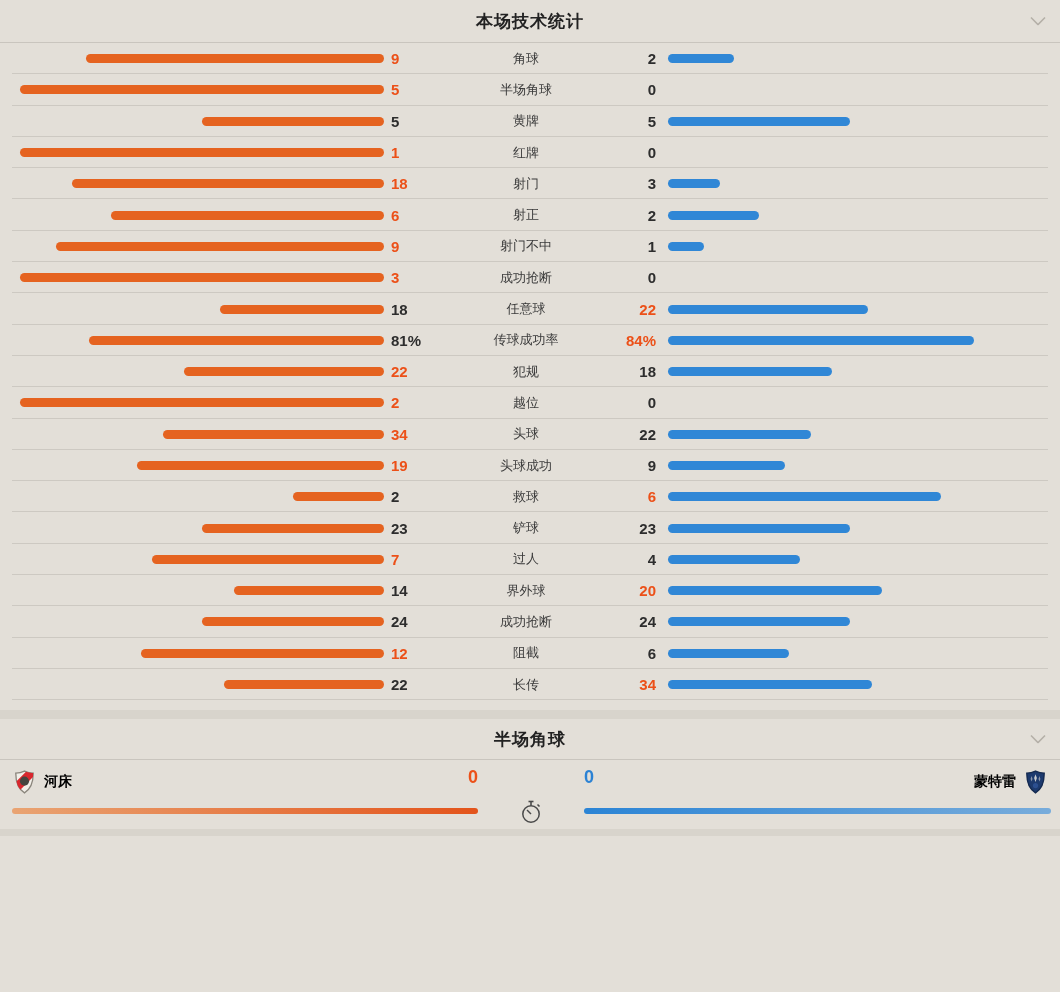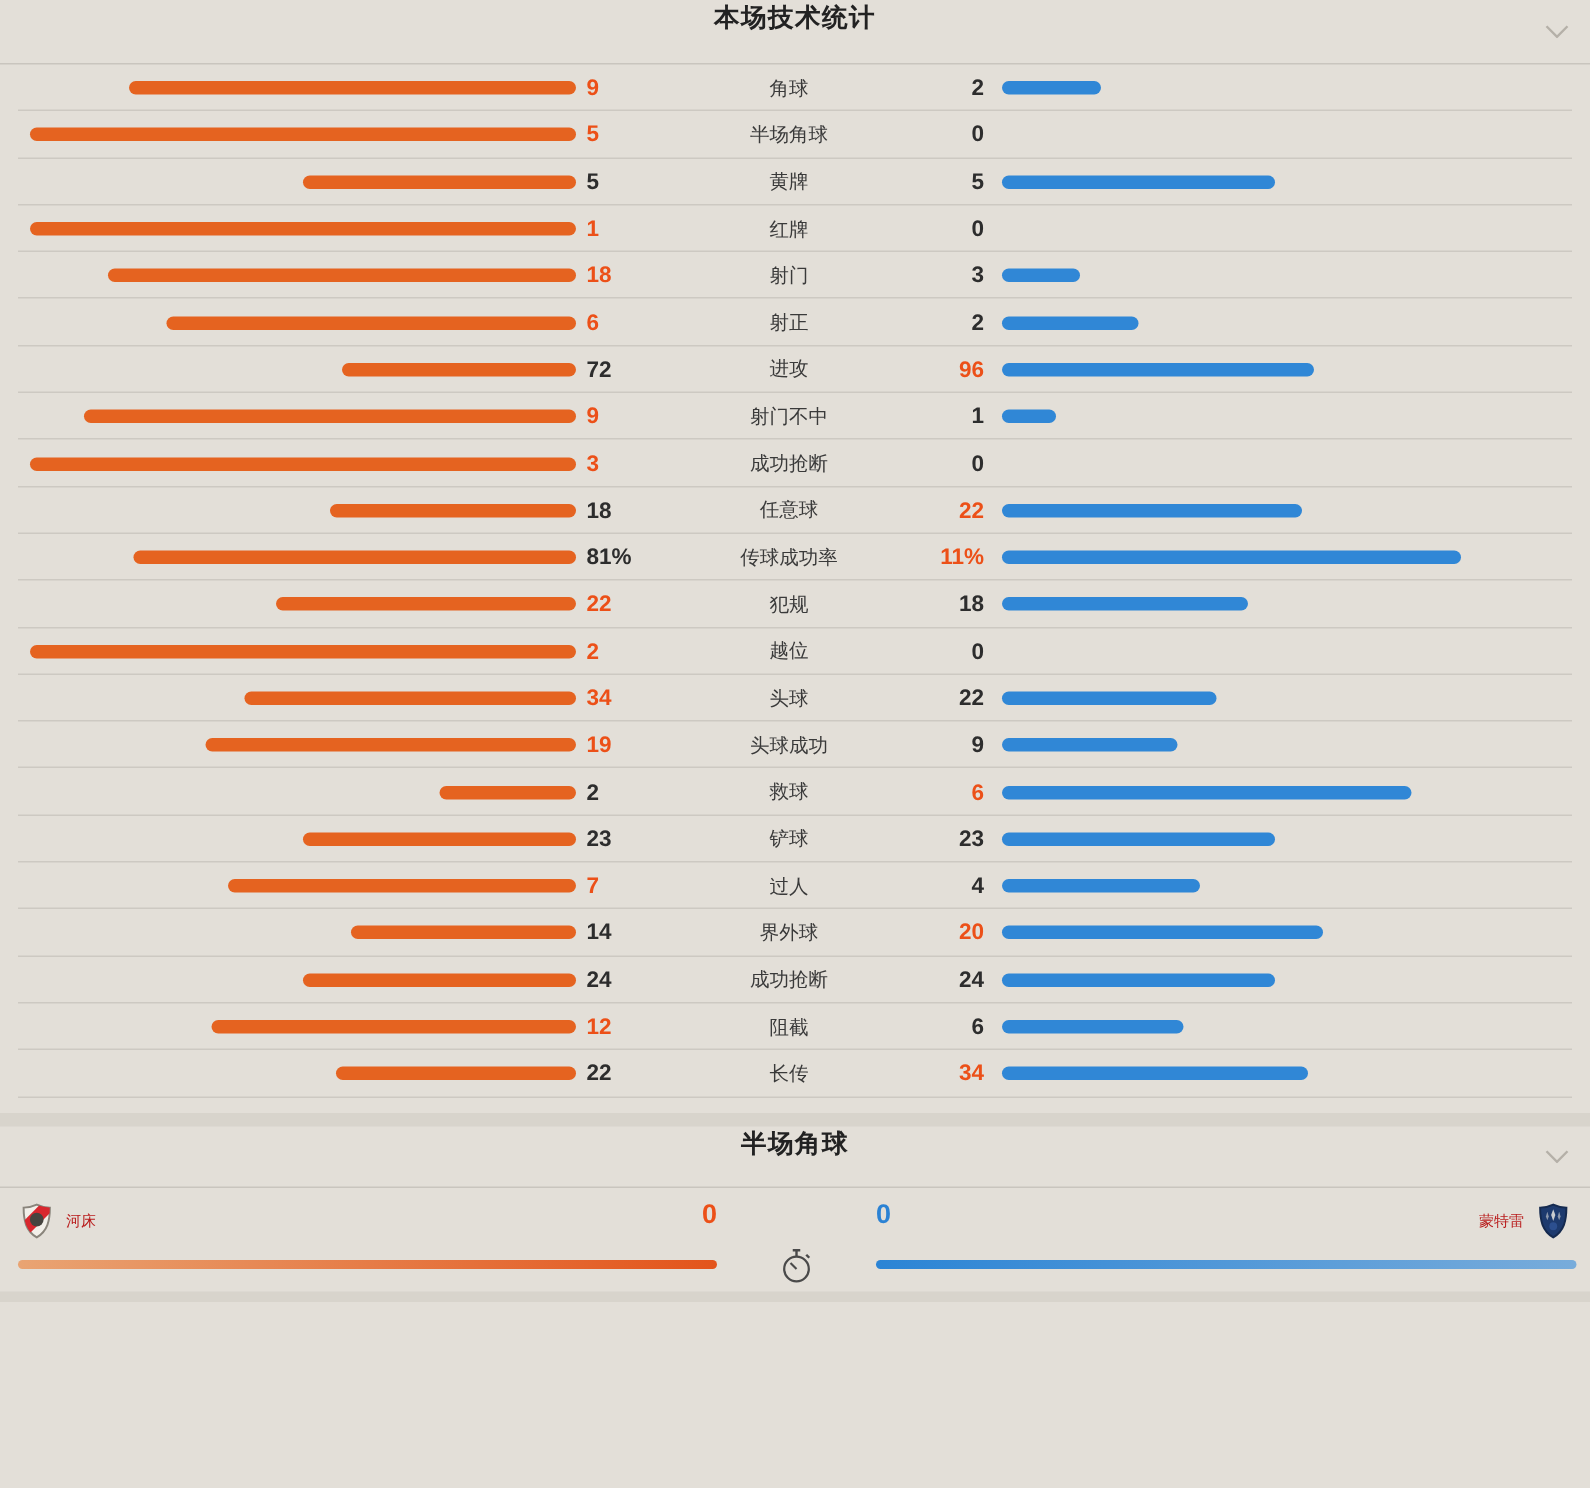--- a/index.html
+++ b/index.html
@@ -6,21 +6,21 @@
   body{
     width:1060px;height:992px;overflow:hidden;
     background:var(--bg,#e3dfd8);
     font-family:"Liberation Sans","DejaVu Sans",sans-serif;
     color:#2d2d2d;
     -webkit-font-smoothing:antialiased;
   }
   .panel-header{
     position:relative;height:42px;
     border-bottom:1px solid #c9c5be;
-    display:flex;justify-content:center;
+    display:flex;align-items:center;justify-content:center;
   }
   .panel-header.small{height:40px;}
   .panel-title{font-size:17px;font-weight:700;color:#222;letter-spacing:1px;}
   .chevron{position:absolute;right:14px;top:50%;transform:translateY(-50%);line-height:0;cursor:pointer;}
   
   .stat-row{
     position:relative;height:31.3px;
     display:flex;align-items:center;
   }
   .stat-row::after{
@@ -40,21 +40,21 @@
   .stat-label{flex:1;text-align:center;font-size:13px;color:#3a3a3a;}
   
   .gap{height:10px;}
   .band{height:9px;background:var(--band,#d8d4cc);}
   .band.bottom{height:7px;}
   
   .teams-section{position:relative;height:69px;}
   .team-group{position:absolute;top:9px;display:flex;align-items:center;gap:9px;}
   .team-group.home{left:14px;}
   .team-group.away{right:14px;}
-  .team-name{font-size:10px;font-weight:400;color:#b91c1c;}
+  .team-name{font-size:14px;font-weight:700;color:#000000;}
   .score{position:absolute;top:7px;font-size:18px;font-weight:700;}
   .score.home{right:582px;color:var(--hl,#e4541e);}
   .score.away{left:584px;color:var(--away-text,#2b82d4);}
   .grad-bar{position:absolute;top:48px;height:6px;border-radius:3px;}
   .grad-bar.home{left:12px;width:466px;background:linear-gradient(to right,#e9a473,#e3541b);}
   .grad-bar.away{left:584px;width:467px;background:linear-gradient(to right,#2b84d5,#78acdb);}
   .stopwatch{position:absolute;left:518px;top:39px;line-height:0;}
 </style>
 </head>
 <body style="--bg: #e3dfd8; --band: #d8d4cc; --home: #e56320; --away: #3087d6; --hl: #ec5018; --away-text: #2b82d4;">
@@ -134,31 +134,20 @@
       <div class="bar home" style="width: 273px;"></div>
     </div>
     <div class="val vleft hl">6</div>
     <div class="stat-label">射正</div>
     <div class="val vright">2</div>
     <div class="track right">
       <div class="bar away" style="width: 91px;"></div>
     </div>
   </div>
 
-  <div class="stat-row">
-    <div class="track left">
-      <div class="bar home" style="width: 156px;"></div>
-    </div>
-    <div class="val vleft">72</div>
-    <div class="stat-label">进攻</div>
-    <div class="val vright hl">96</div>
-    <div class="track right">
-      <div class="bar away" style="width: 208px;"></div>
-    </div>
-  </div>
 
 
   <div class="stat-row">
     <div class="track left">
       <div class="bar home" style="width: 328px;"></div>
     </div>
     <div class="val vleft hl">9</div>
     <div class="stat-label">射门不中</div>
     <div class="val vright">1</div>
     <div class="track right">
@@ -192,21 +181,21 @@
 
 
 
 
   <div class="stat-row">
     <div class="track left">
       <div class="bar home" style="width: 295px;"></div>
     </div>
     <div class="val vleft">81%</div>
     <div class="stat-label">传球成功率</div>
-    <div class="val vright hl">11%</div>
+    <div class="val vright hl">84%</div>
     <div class="track right">
       <div class="bar away" style="width: 306px;"></div>
     </div>
   </div>
 
   <div class="stat-row">
     <div class="track left">
       <div class="bar home" style="width: 200px;"></div>
     </div>
     <div class="val vleft hl">22</div>

